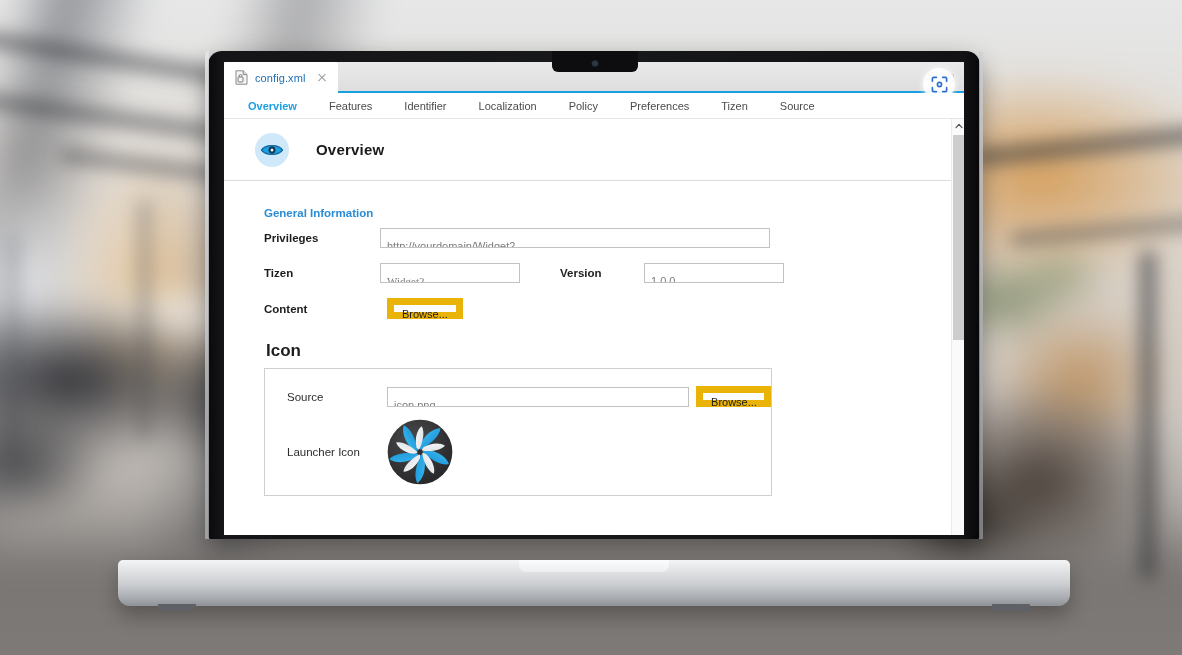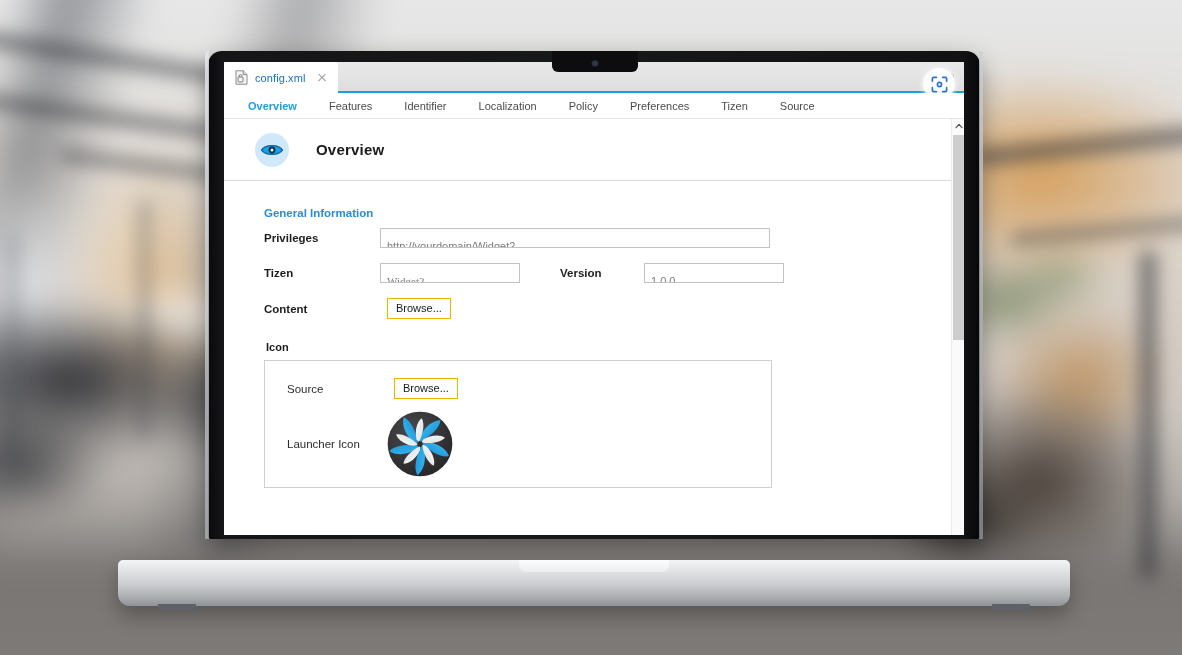--- a/index.html
+++ b/index.html
@@ -263,33 +263,33 @@
     color: #7d7d7d;
     padding: 8px 6px;
     line-height: 19px;
     font-family: "Liberation Sans", sans-serif;
     white-space: nowrap;
     overflow: hidden;
   }
   .btn-browse {
     height: 21px;
     min-width: 58px;
-    border: 1px solid #eab308;
+    border: 7px solid #eab308;
     background: #fdfdfd;
     font-size: 11px;
     color: #1c1c1c;
     line-height: 19px;
     text-align: center;
     padding: 0 8px;
     margin-left: 7px;
     font-family: "Liberation Sans", sans-serif;
   }
 
   .subhead {
-    font-size: 11px;
+    font-size: 17px;
     font-weight: bold;
     color: #1d1d1d;
     margin: 22px 0 7px 2px;
   }
 
   .panel {
     border: 1px solid #cfcfcf;
     background: #ffffff;
     width: 508px;
     padding: 17px 0 10px 22px;
@@ -441,20 +441,21 @@
           <div class="frow">
             <span class="flabel">Content</span>
             <span class="btn-browse">Browse...</span>
           </div>
 
           <div class="subhead">Icon</div>
 
           <div class="panel">
             <div class="frow" style="margin-bottom:0;">
               <span class="flabel">Source</span>
+              <span class="finput" style="width:308px;">icon.png</span>
               <span class="btn-browse">Browse...</span>
             </div>
 
             <div class="launcher-row">
               <span class="flabel">Launcher Icon</span>
               <span class="launcher-icon">
                 <svg width="66" height="66" viewBox="0 0 100 100">
                   <defs>
                     <radialGradient id="dk" cx="40%" cy="33%" r="78%">
                       <stop offset="0%" stop-color="#4a4a4c"></stop>

